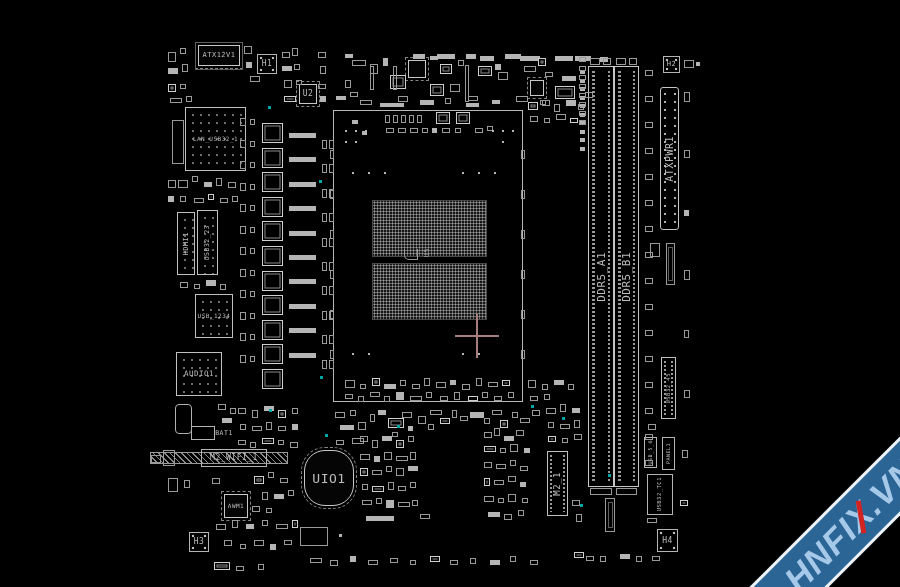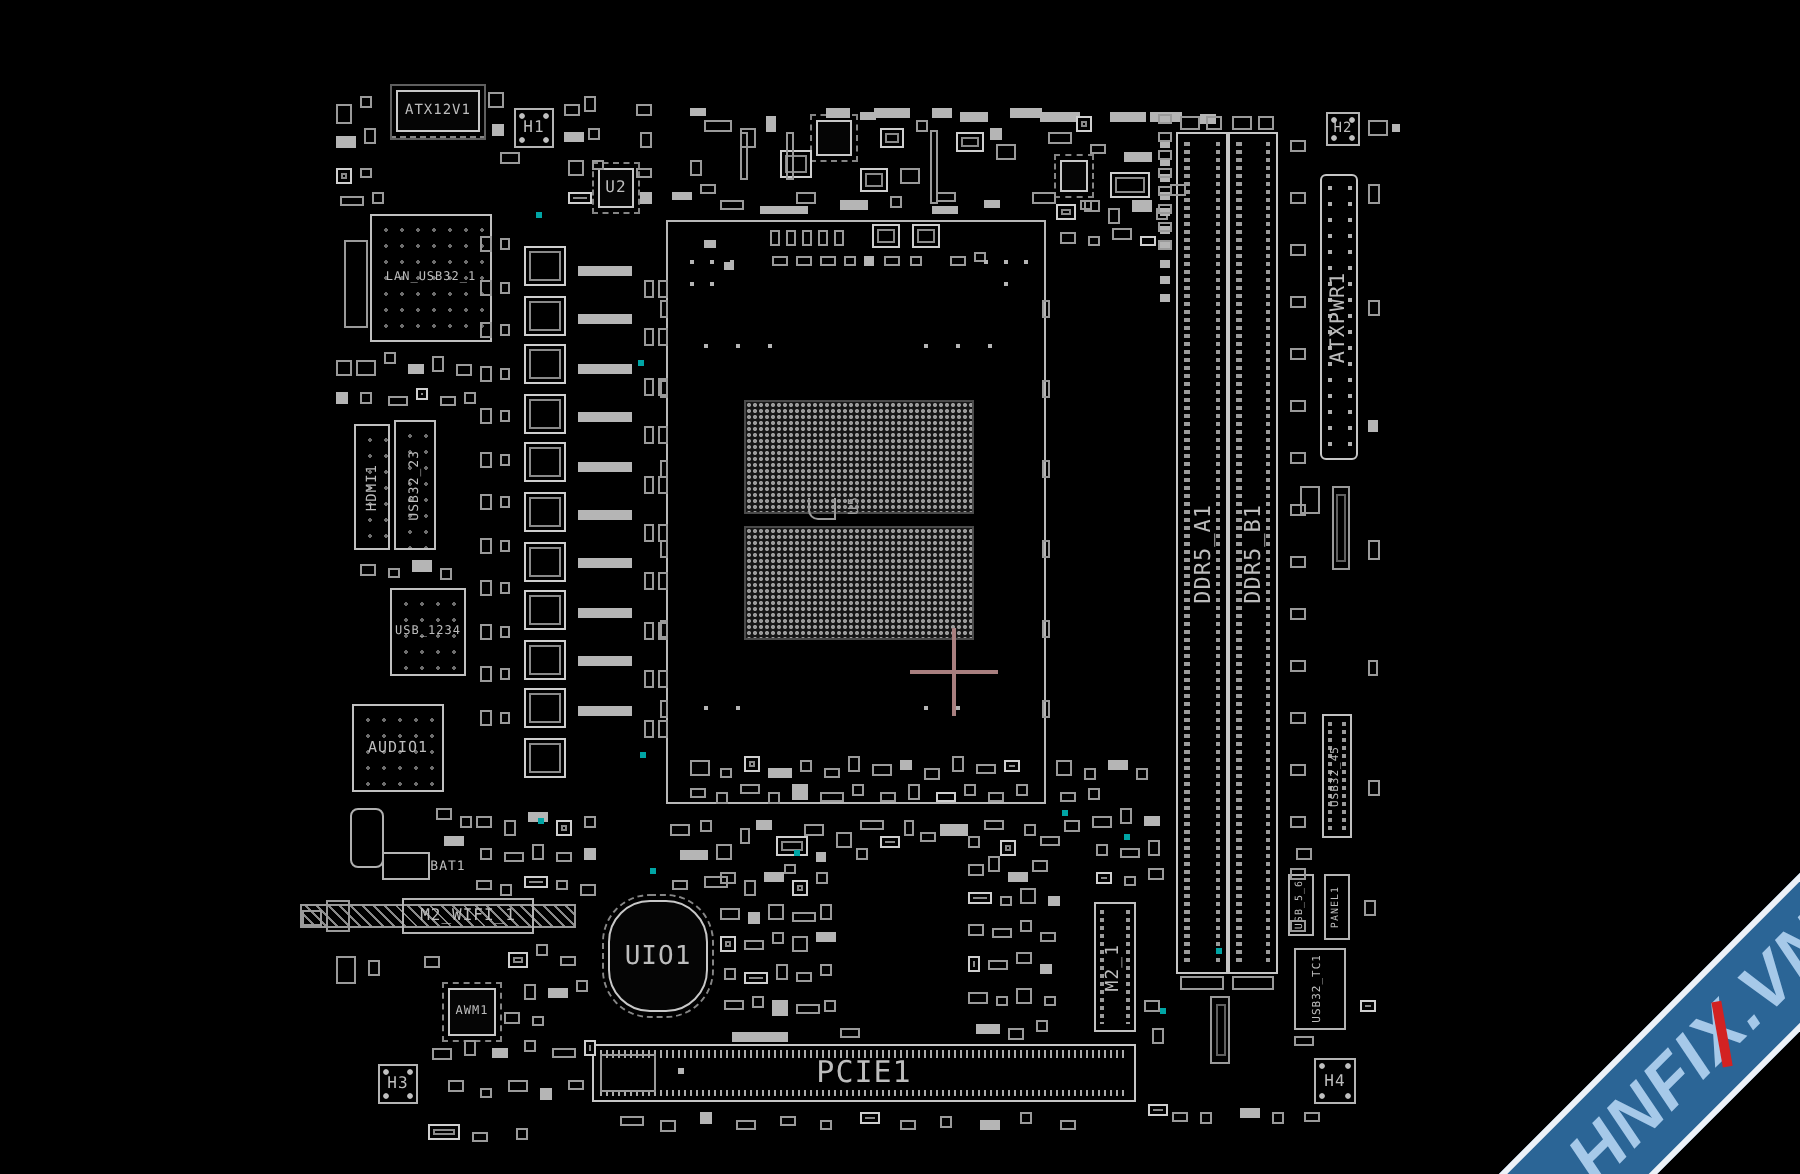--- a/index.html
+++ b/index.html
@@ -112,23 +112,20 @@
         <span class="lbl" style="font-size: 8px; text-align: center;">M2_WIFI_1</span>
       </div>
       <div class="c t-chipd" style="left: 224px; top: 494px; width: 24px; height: 24px;">
         <span class="lbl" style="font-size: 6px;">AWM1</span>
       </div>
       <div class="c t-mount" style="left: 189px; top: 532px; width: 20px; height: 20px;">
         <span class="lbl" style="font-size: 8px;">H3</span>
       </div>
       <div class="c t-chipd" style="left: 304px; top: 450px; width: 50px; height: 56px; border-radius: 21px;">
         <span class="lbl" style="font-size: 13px;">UIO1</span>
-      </div>
-      <div class="c t-pcie" style="left: 296px; top: 522px; width: 272px; height: 29px;">
-        <span class="lbl" style="font-size: 15px;">PCIE1</span>
       </div>
       <div class="c t-slotv" style="left: 547px; top: 451px; width: 21px; height: 65px;">
         <span class="lbl v" style="font-size: 9px;">M2_1</span>
       </div>
       <div class="c t-ddr" style="left: 588px; top: 66px; width: 26px; height: 421px;">
         <span class="lbl v" style="font-size: 11px;">DDR5_A1</span>
       </div>
       <div class="c t-ddr" style="left: 614px; top: 66px; width: 25px; height: 421px;">
         <span class="lbl v" style="font-size: 11px;">DDR5_B1</span>
       </div>

